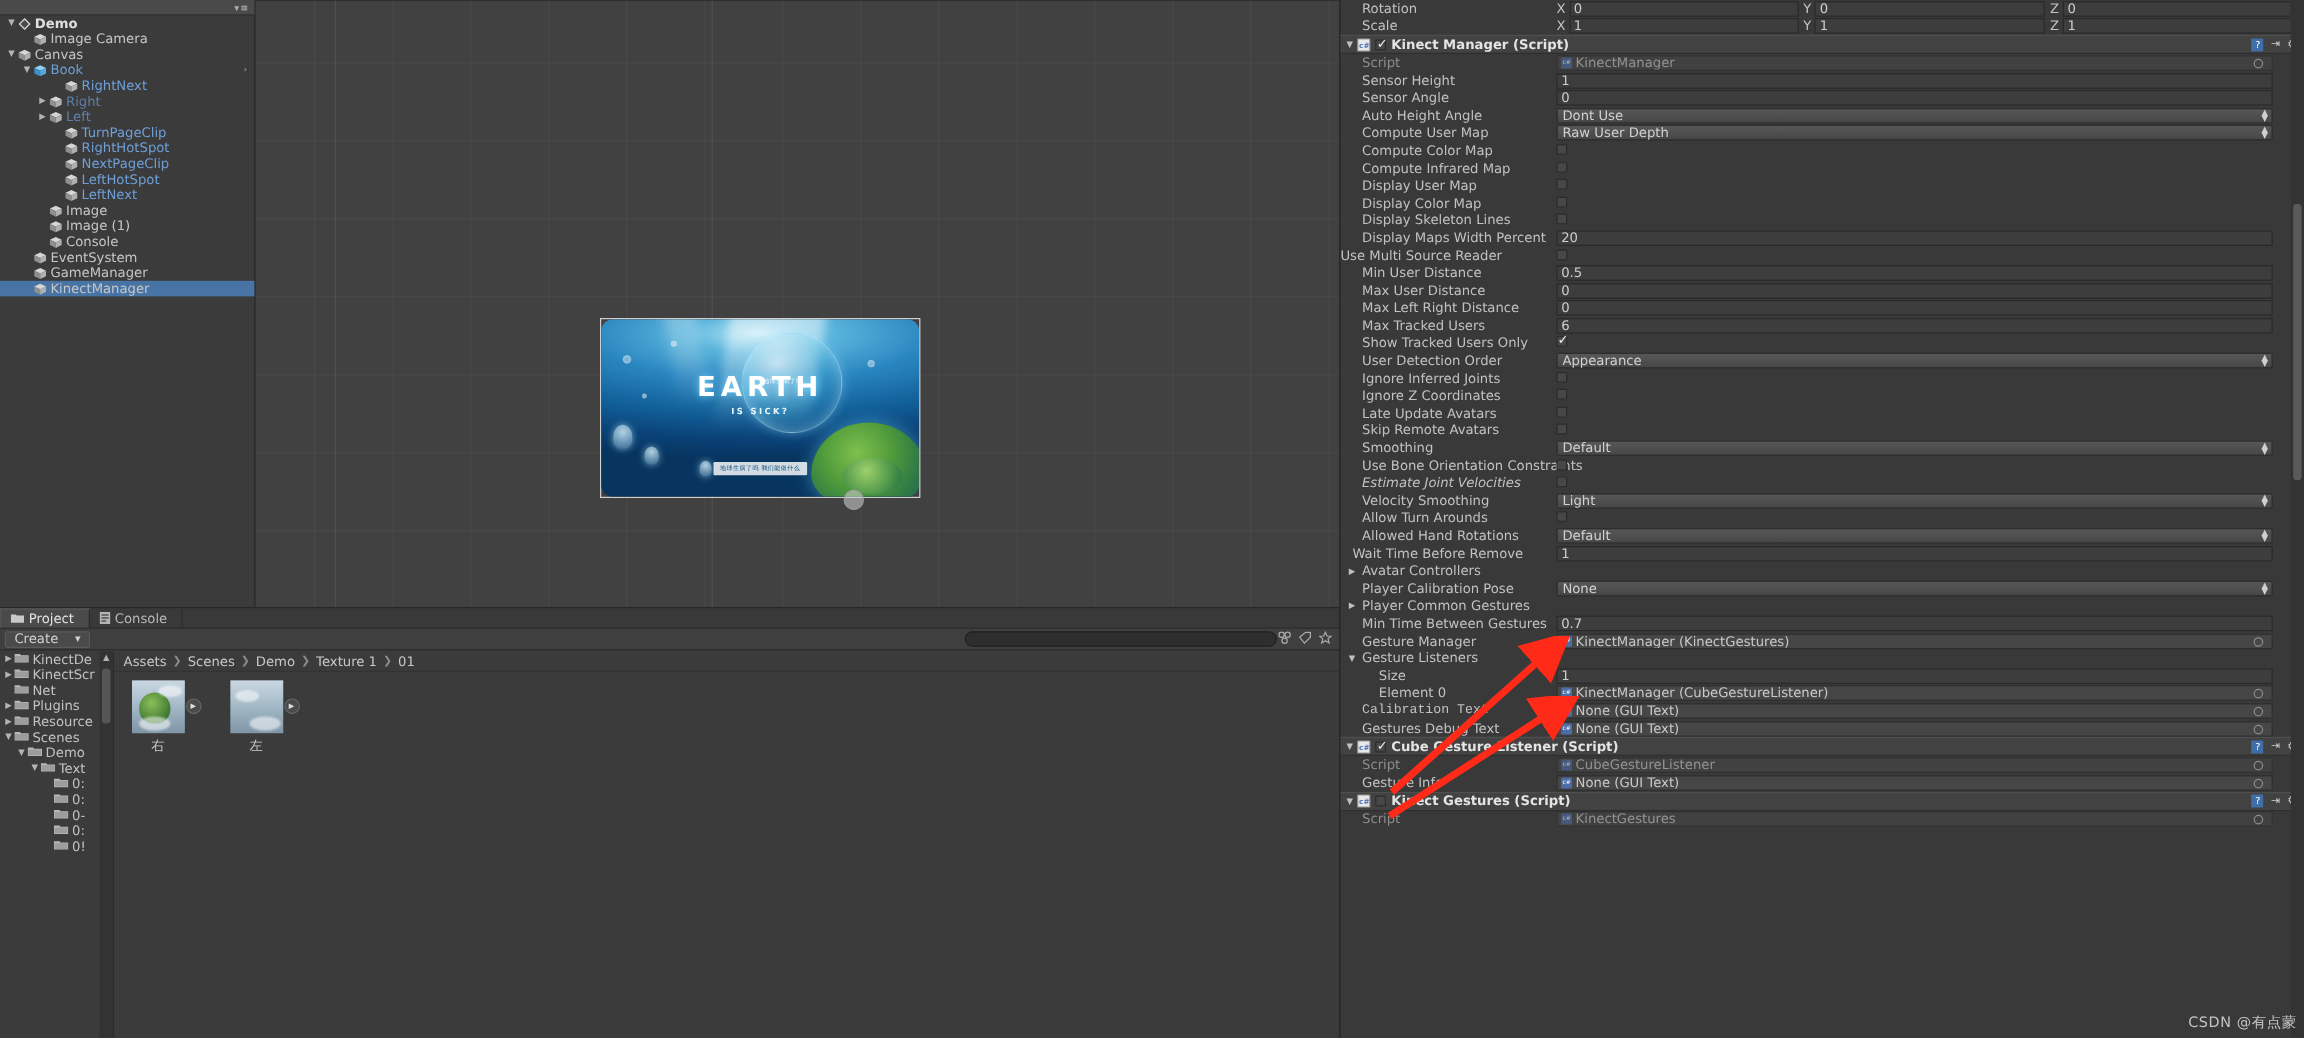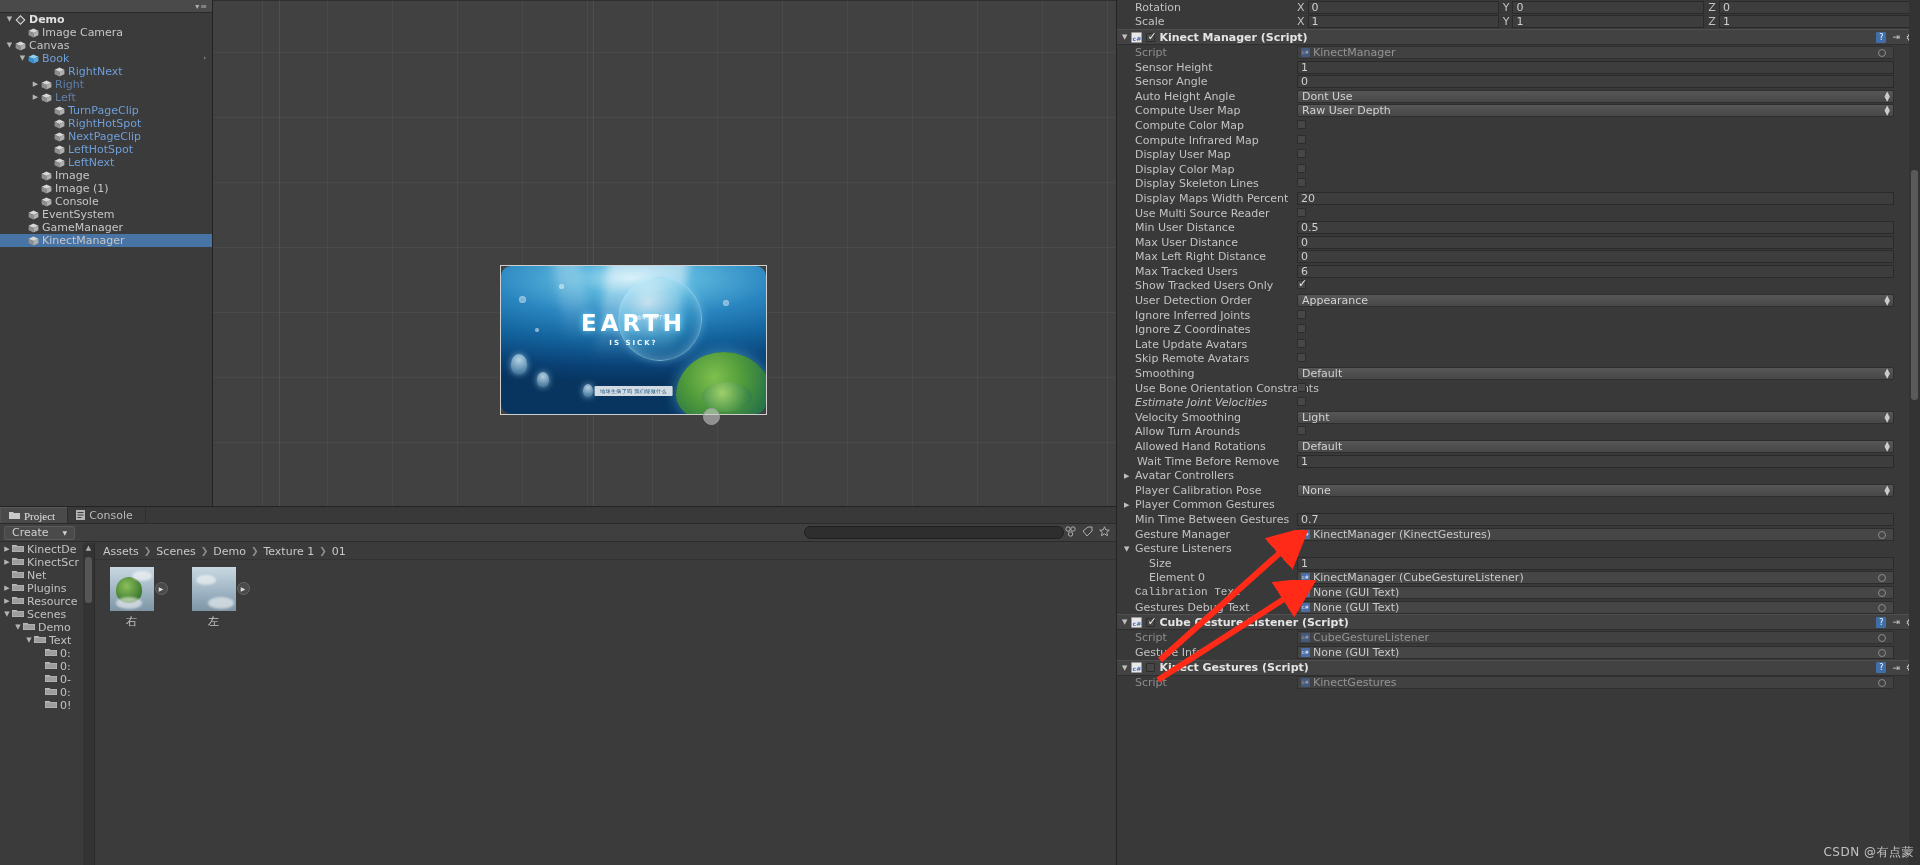--- a/index.html
+++ b/index.html
@@ -96,21 +96,21 @@
 
   
   #project{
     position:absolute; left:0; top:506px; width:1116px; height:359px;
     background:#3b3b3b; border-top:1px solid #232323;
   }
   .tabbar{ height:17px; background:#393939; display:flex; align-items:flex-end; border-bottom:1px solid #2b2b2b;}
   .tab{ height:16px; padding:0 12px 0 8px; display:flex; align-items:center; gap:4px;
         font-size:11px; color:#b9b9b9; border-right:1px solid #2f2f2f;}
   .tab.active{ background:#4a4a4a; color:#e2e2e2; border-top:1px solid #5a5a5a;
-               border-left:1px solid #545454; border-right:1px solid #2b2b2b;font-family:Liberation Serif, serif;}
+               border-left:1px solid #545454; border-right:1px solid #2b2b2b;}
   .toolrow{ height:18px; background:#3f3f3f; border-bottom:1px solid #2b2b2b;
             display:flex; align-items:center; padding:0 4px; gap:6px; position:relative;}
   .createbtn{ height:14px; padding:0 7px; background:#4a4a4a; border:1px solid #5a5a5a;
               border-radius:2px; font-size:11px; color:#d0d0d0; display:flex;align-items:center;gap:14px;}
   .searchbox{ position:absolute; left:804px; top:2px; width:260px; height:13px;
               background:#2e2e2e; border:1px solid #1f1f1f; border-radius:7px;}
   .toolrow .rgt{ position:absolute; right:6px; top:2px; display:flex; gap:6px; align-items:center;}
   .mini-ic{ width:11px; height:11px; opacity:0.85; display:block;}
 
   #proj-body{ position:absolute; left:0; top:36px; right:0; bottom:0; display:flex;}
@@ -724,21 +724,21 @@
           <span class="i-label" style="margin-left:18px;">Display Skeleton Lines</span>
           <div class="i-val"><span class="chk"></span></div>
         </div>
         <div class="i-row">
           <span class="i-label" style="margin-left:18px;">Display Maps Width Percent</span>
           <div class="i-val">
             <div class="fieldbox">20</div>
           </div>
         </div>
         <div class="i-row">
-          <span class="i-label" style="margin-left:18px;">Use Multi Source Reader</span>
+          <span class="i-label" style="">Use Multi Source Reader</span>
           <div class="i-val"><span class="chk"></span></div>
         </div>
         <div class="i-row">
           <span class="i-label" style="margin-left:18px;">Min User Distance</span>
           <div class="i-val">
             <div class="fieldbox">0.5</div>
           </div>
         </div>
         <div class="i-row">
           <span class="i-label" style="margin-left:18px;">Max User Distance</span>
@@ -808,21 +808,21 @@
           <span class="i-label" style="margin-left:18px;">Allow Turn Arounds</span>
           <div class="i-val"><span class="chk"></span></div>
         </div>
         <div class="i-row">
           <span class="i-label" style="margin-left:18px;">Allowed Hand Rotations</span>
           <div class="i-val">
             <div class="popup">Default<span class="caret">▲<br>▼</span></div>
           </div>
         </div>
         <div class="i-row">
-          <span class="i-label" style="margin-left:20px;">Wait Time Before Remove</span>
+          <span class="i-label" style="margin-left:10px;">Wait Time Before Remove</span>
           <div class="i-val">
             <div class="fieldbox">1</div>
           </div>
         </div>
         <div class="i-row">
           <span class="foldout-tri" style="left:7px;">▶</span>
           <span class="i-label" style="margin-left:18px;">Avatar Controllers</span>
         </div>
         <div class="i-row">
           <span class="i-label" style="margin-left:18px;">Player Calibration Pose</span>

